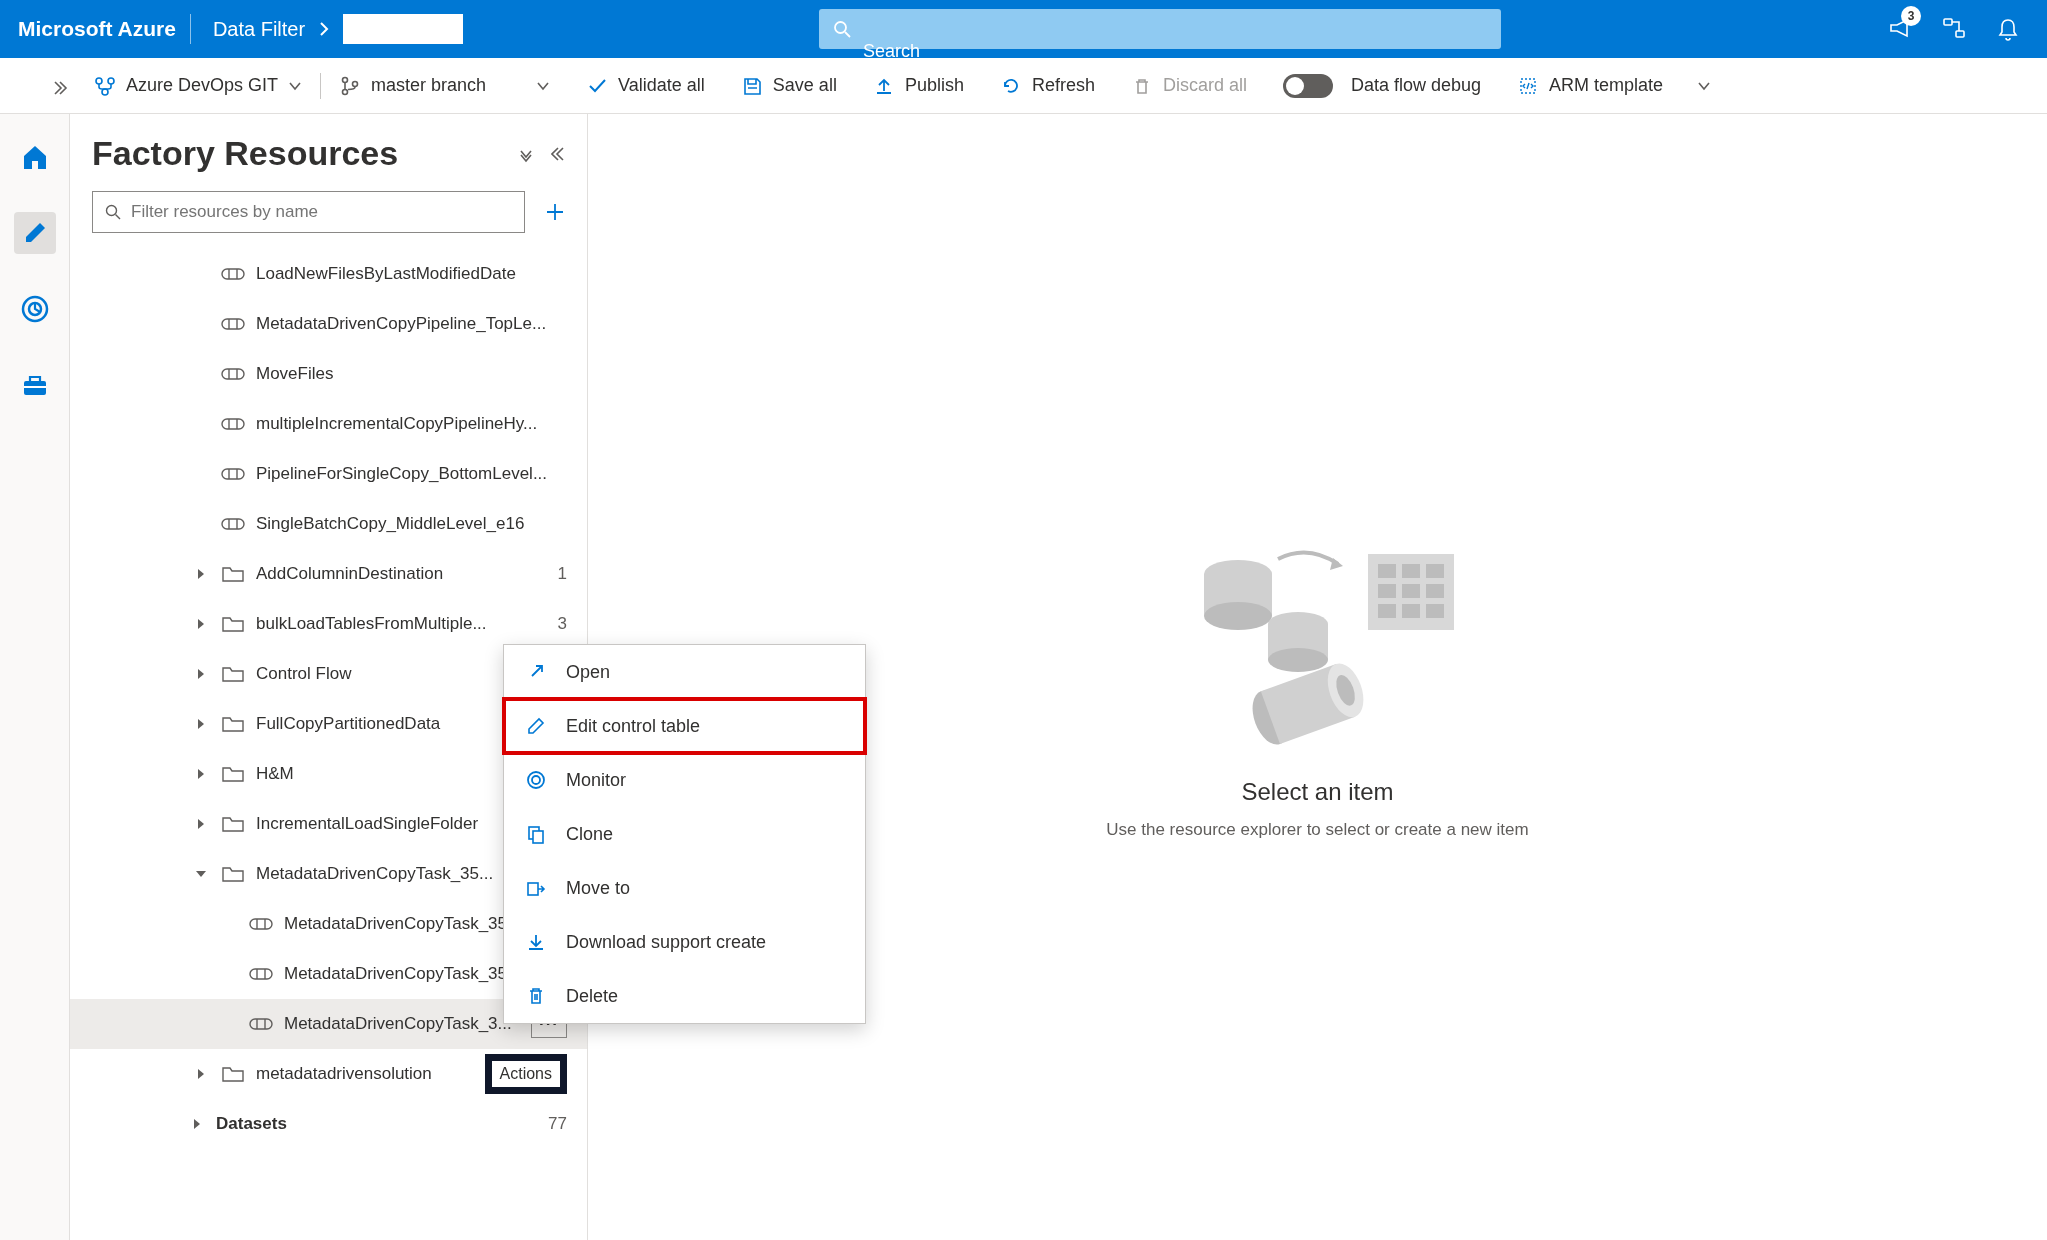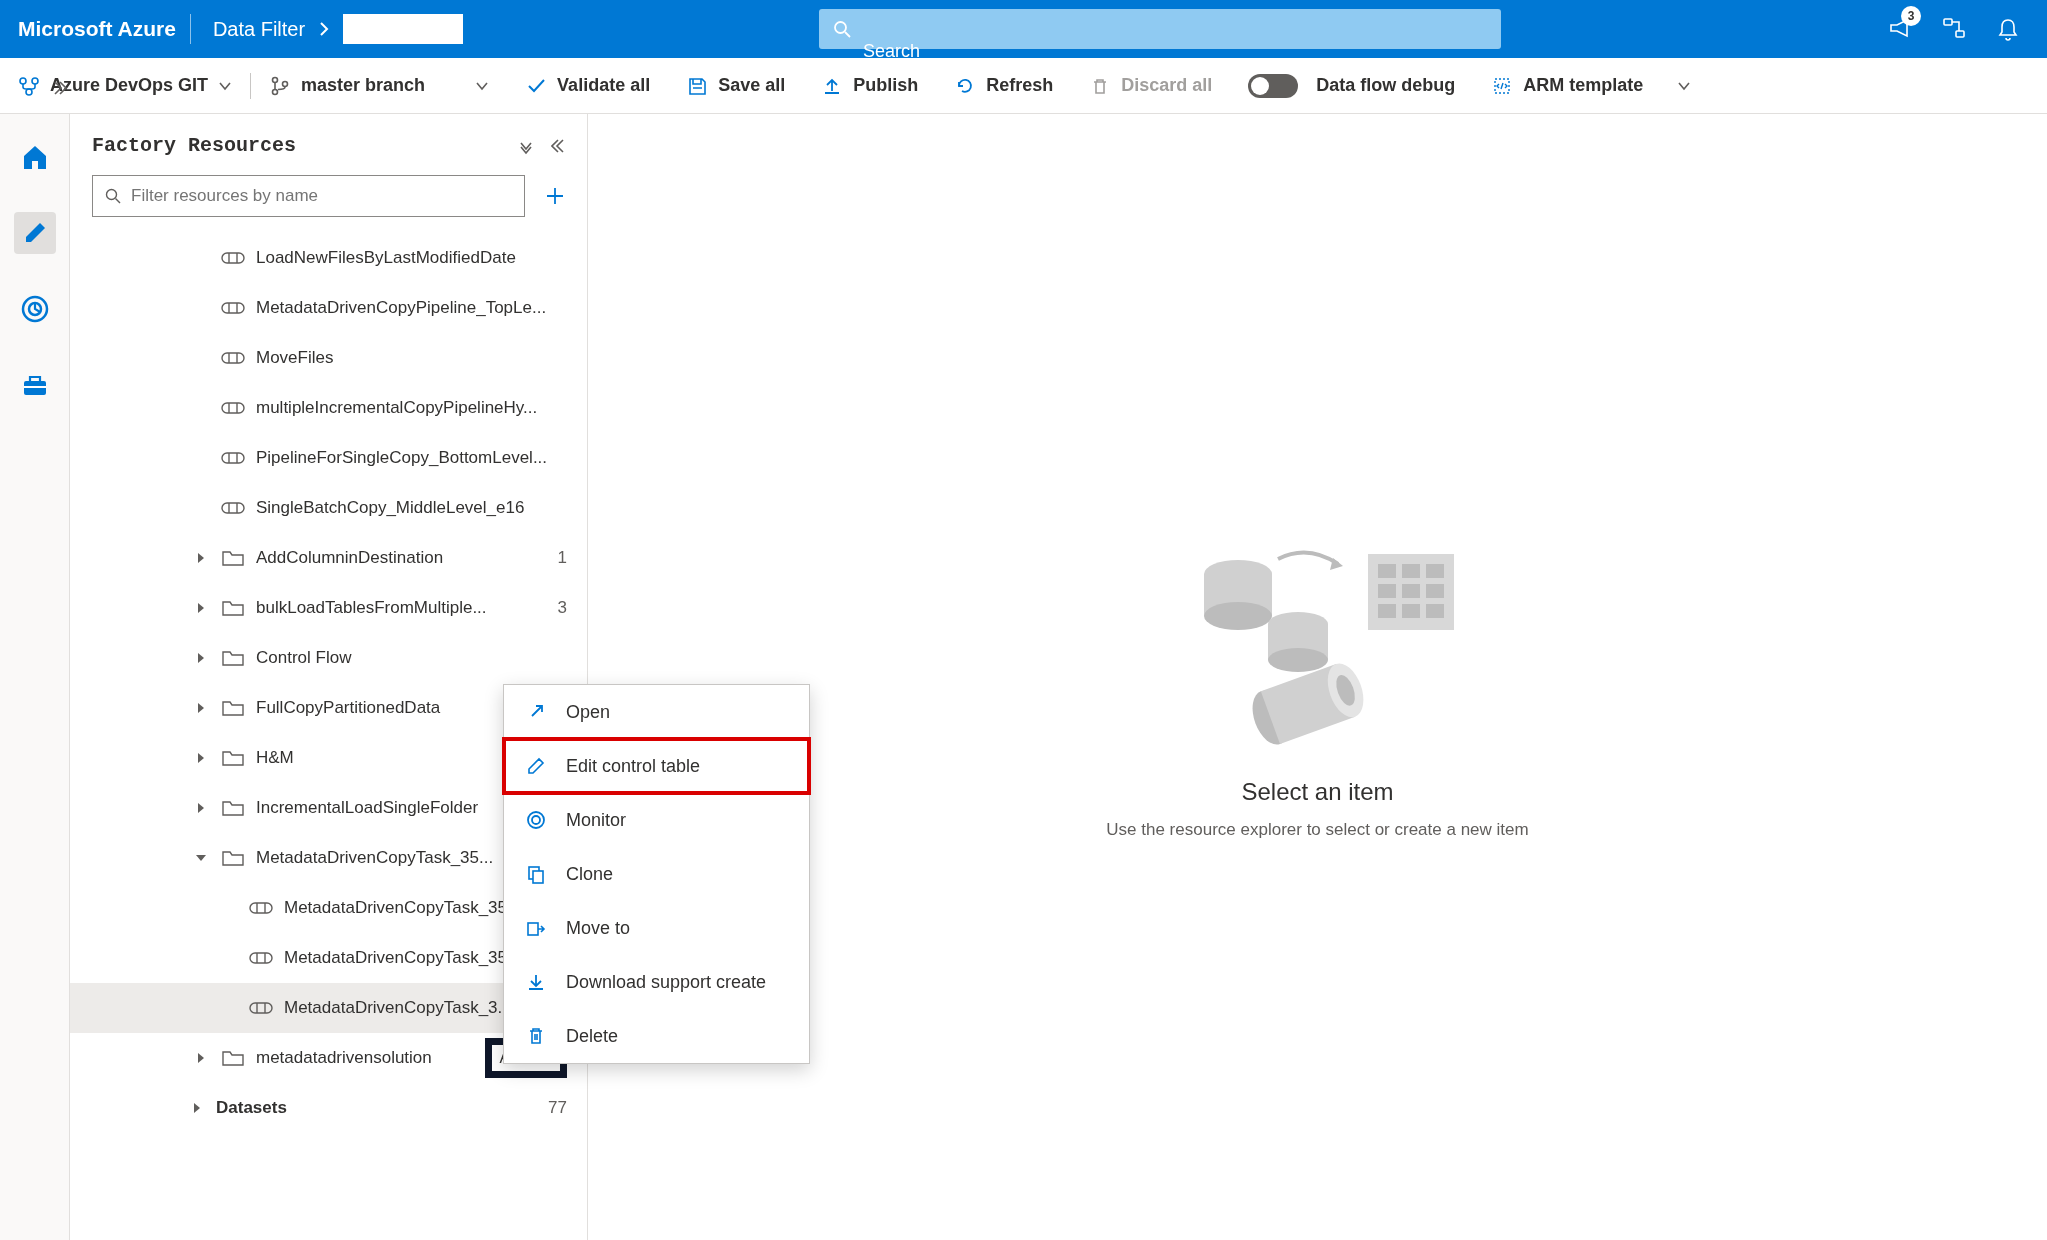--- a/index.html
+++ b/index.html
@@ -51,21 +51,21 @@
     position: absolute; top: -10px; right: -8px;
     background: #ffffff; color: #323130;
     border-radius: 50%; width: 20px; height: 20px;
     font-size: 12px; display: flex; align-items:center; justify-content:center; font-weight:600;
   }
 
   
   .toolbar {
     height: 56px; display: flex; align-items: center;
     border-bottom: 1px solid #e1dfdd;
-    font-weight: bold;
+    padding-left: 76px;
   }
   .toolbar .collapse-chev {
     position: absolute; left: 46px; top: 74px;
     width: 28px; height: 28px; display:flex; align-items:center; justify-content:center;
   }
   .tool-item {
     display: flex; align-items: center; gap: 10px;
     padding: 0 18px; height: 100%; font-size: 18px;
     color: #323130; cursor: pointer;
   }
@@ -99,21 +99,21 @@
 
   
   .panel {
     width: 518px; border-right: 1px solid #e1dfdd;
     display: flex; flex-direction: column;
   }
   .panel-head {
     display: flex; align-items: center; justify-content: space-between;
     padding: 20px 18px 6px 22px;
   }
-  .panel-title { font-size: 20px; font-weight: 600; font-family: Liberation Mono, monospace; }
+  .panel-title { font-size: 34px; font-weight: 600; }
   .panel-head-icons { display: flex; gap: 16px; }
   .filter-row { display: flex; align-items:center; gap: 16px; padding: 12px 18px 10px 22px; }
   .filter-input {
     flex: 1; height: 42px; border: 1px solid #8a8886;
     display:flex; align-items:center; padding: 0 12px; gap: 10px;
   }
   .filter-input input {
     flex:1; border:none; outline:none; font-size: 17px;
   }
   .add-btn { width: 28px; height: 28px; display:flex; align-items:center; justify-content:center; }
@@ -144,22 +144,22 @@
     margin-left: auto;
   }
 
   
   .canvas { flex:1; display:flex; align-items:center; justify-content:center; flex-direction:column; gap: 14px; background:#ffffff; }
   .placeholder-title { font-size: 24px; color:#323130; }
   .placeholder-sub { font-size: 17px; color:#605e5c; }
 
   
   .context-menu {
-    position: absolute; left: 503px; top: 684px;
-    width: 307px; background:#ffffff; border:1px solid #c8c6c4;
+    position: absolute; left: 503px; top: 644px;
+    width: 363px; background:#ffffff; border:1px solid #c8c6c4;
     box-shadow: 0 6px 18px rgba(0,0,0,0.18);
   }
   .ctx-item {
     display:flex; align-items:center; gap: 18px; height: 54px;
     padding: 0 20px; font-size: 18px; cursor:pointer;
   }
   .ctx-item .ctx-icon { width:24px; height:24px; display:flex; align-items:center; justify-content:center; }
   .ctx-item.highlight { outline: 4px solid #d90000; outline-offset: -2px; position:relative; z-index:2;text-align:center; }
 
   svg { display:block; }

